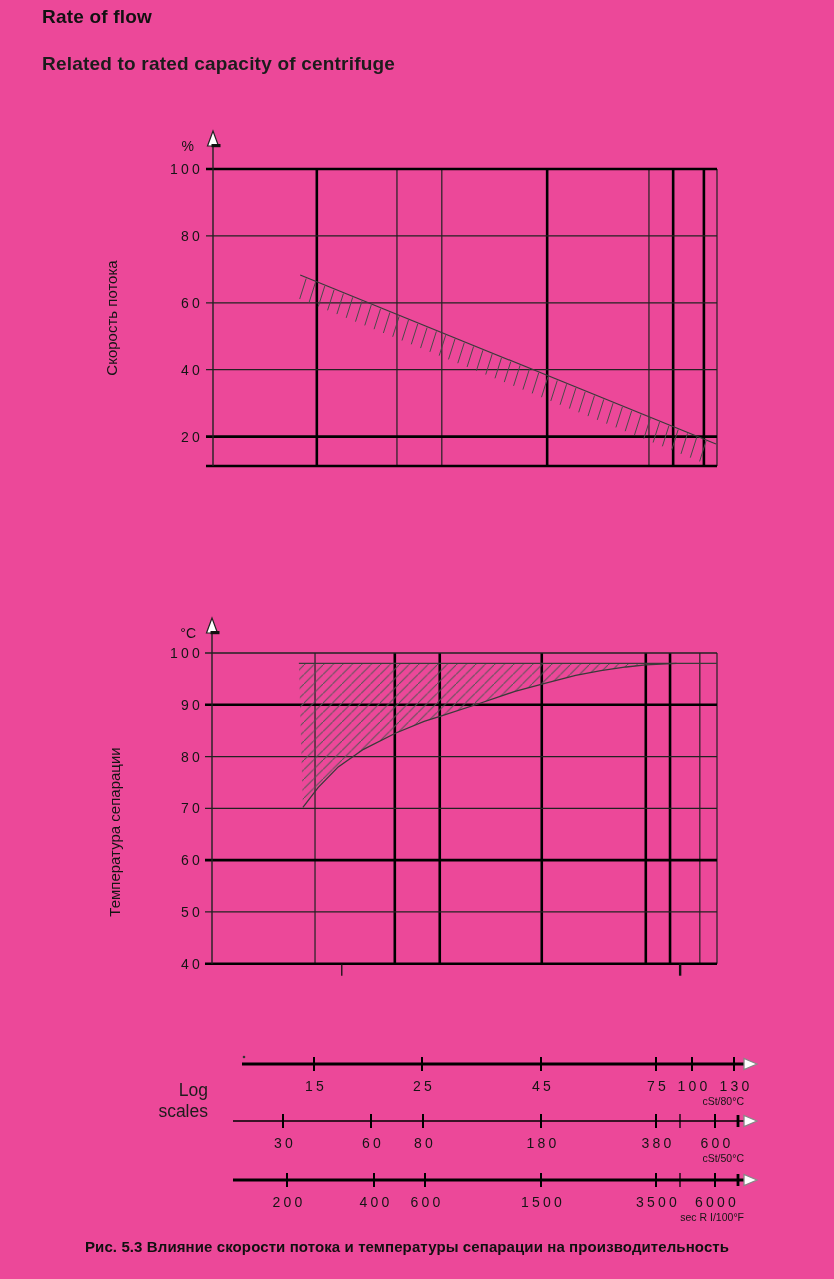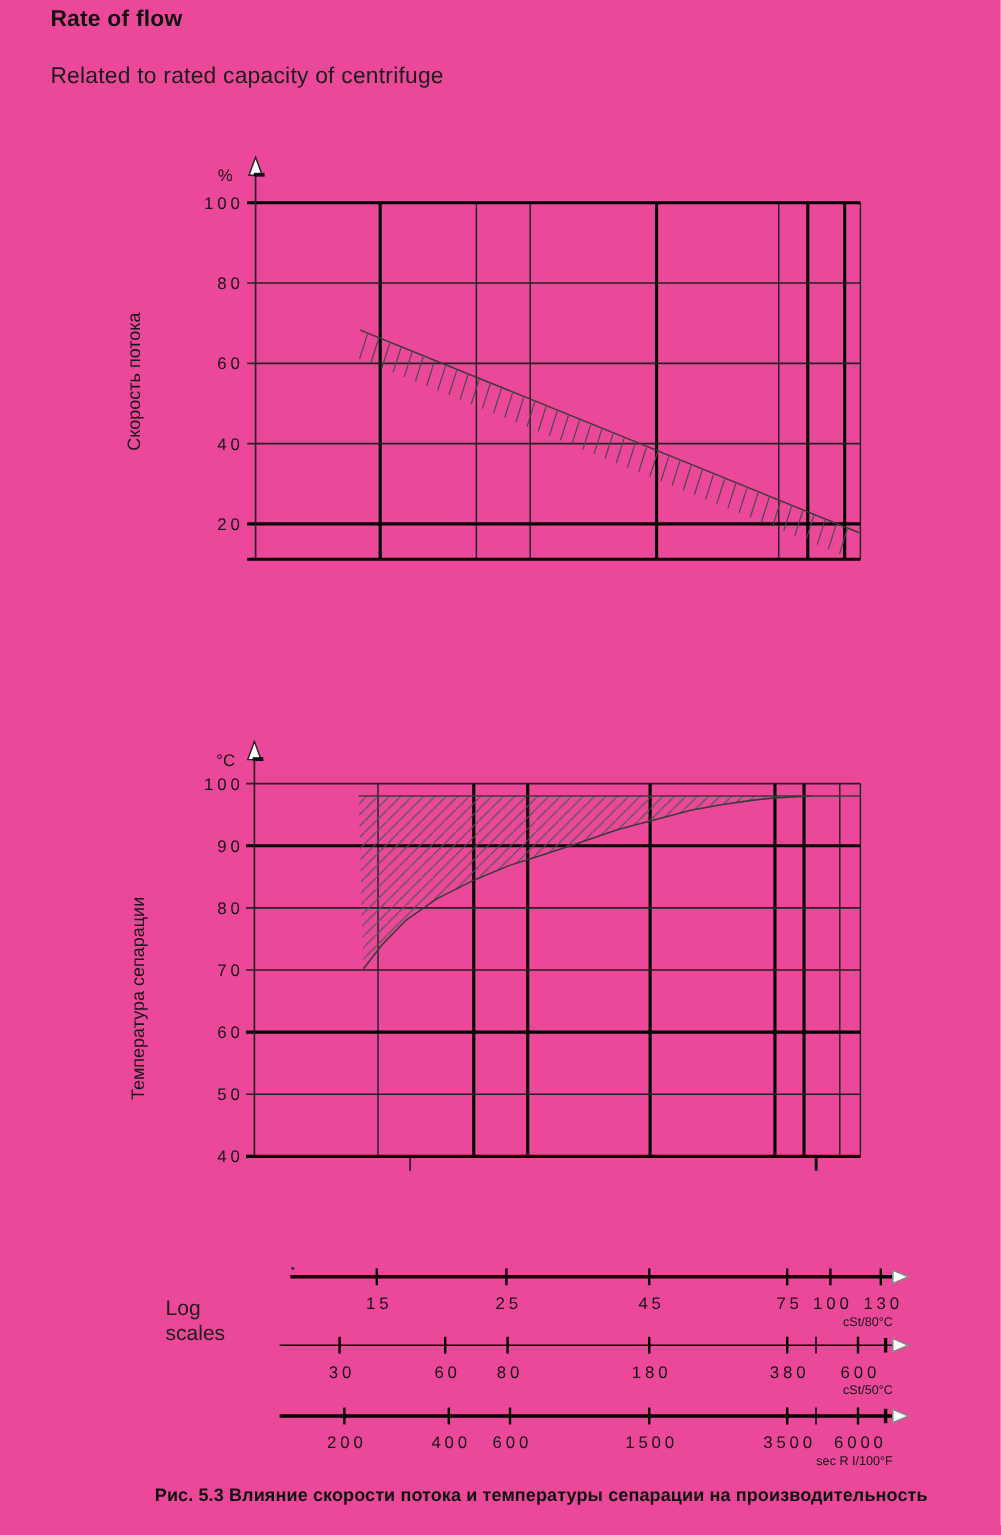--- a/index.html
+++ b/index.html
@@ -10,34 +10,34 @@
     font-family:"Liberation Sans", sans-serif;
     color:#111;
     overflow:hidden;
   }
   .h-main{
     position:absolute;left:42px;top:6px;
     font-size:19px;font-weight:bold;letter-spacing:.2px;
   }
   .h-sub{
     position:absolute;left:42px;top:53px;
-    font-size:19px;font-weight:normal;color:#1c1c1c;letter-spacing:.2px;
+    font-size:19px;font-weight:bold;color:#1c1c1c;letter-spacing:.2px;
   }
   .h-main2{
     position:absolute;left:44px;top:531px;
     font-size:20px;font-weight:bold;letter-spacing:.2px;
   }
   .logscales{
     position:absolute;left:138px;top:1080px;width:70px;
-    font-size:17.5px;line-height:21px;color:#1c1c1c;
+    font-size:17.5px;line-height:21px;color:#1c1c1c;text-align:right;
   }
   .caption{
     position:absolute;left:85px;top:1238px;
     font-size:15px;font-weight:bold;color:#101010;
-    white-space:nowrap;letter-spacing:.1px;margin-left:44px;
+    white-space:nowrap;letter-spacing:.1px;
   }
   svg{position:absolute;left:0;top:0;}
   text{font-family:"Liberation Sans", sans-serif;fill:#151515;}
 </style>
 </head>
 <body>
 
 <div class="page">
 
   <div class="h-main">Rate of flow</div>

